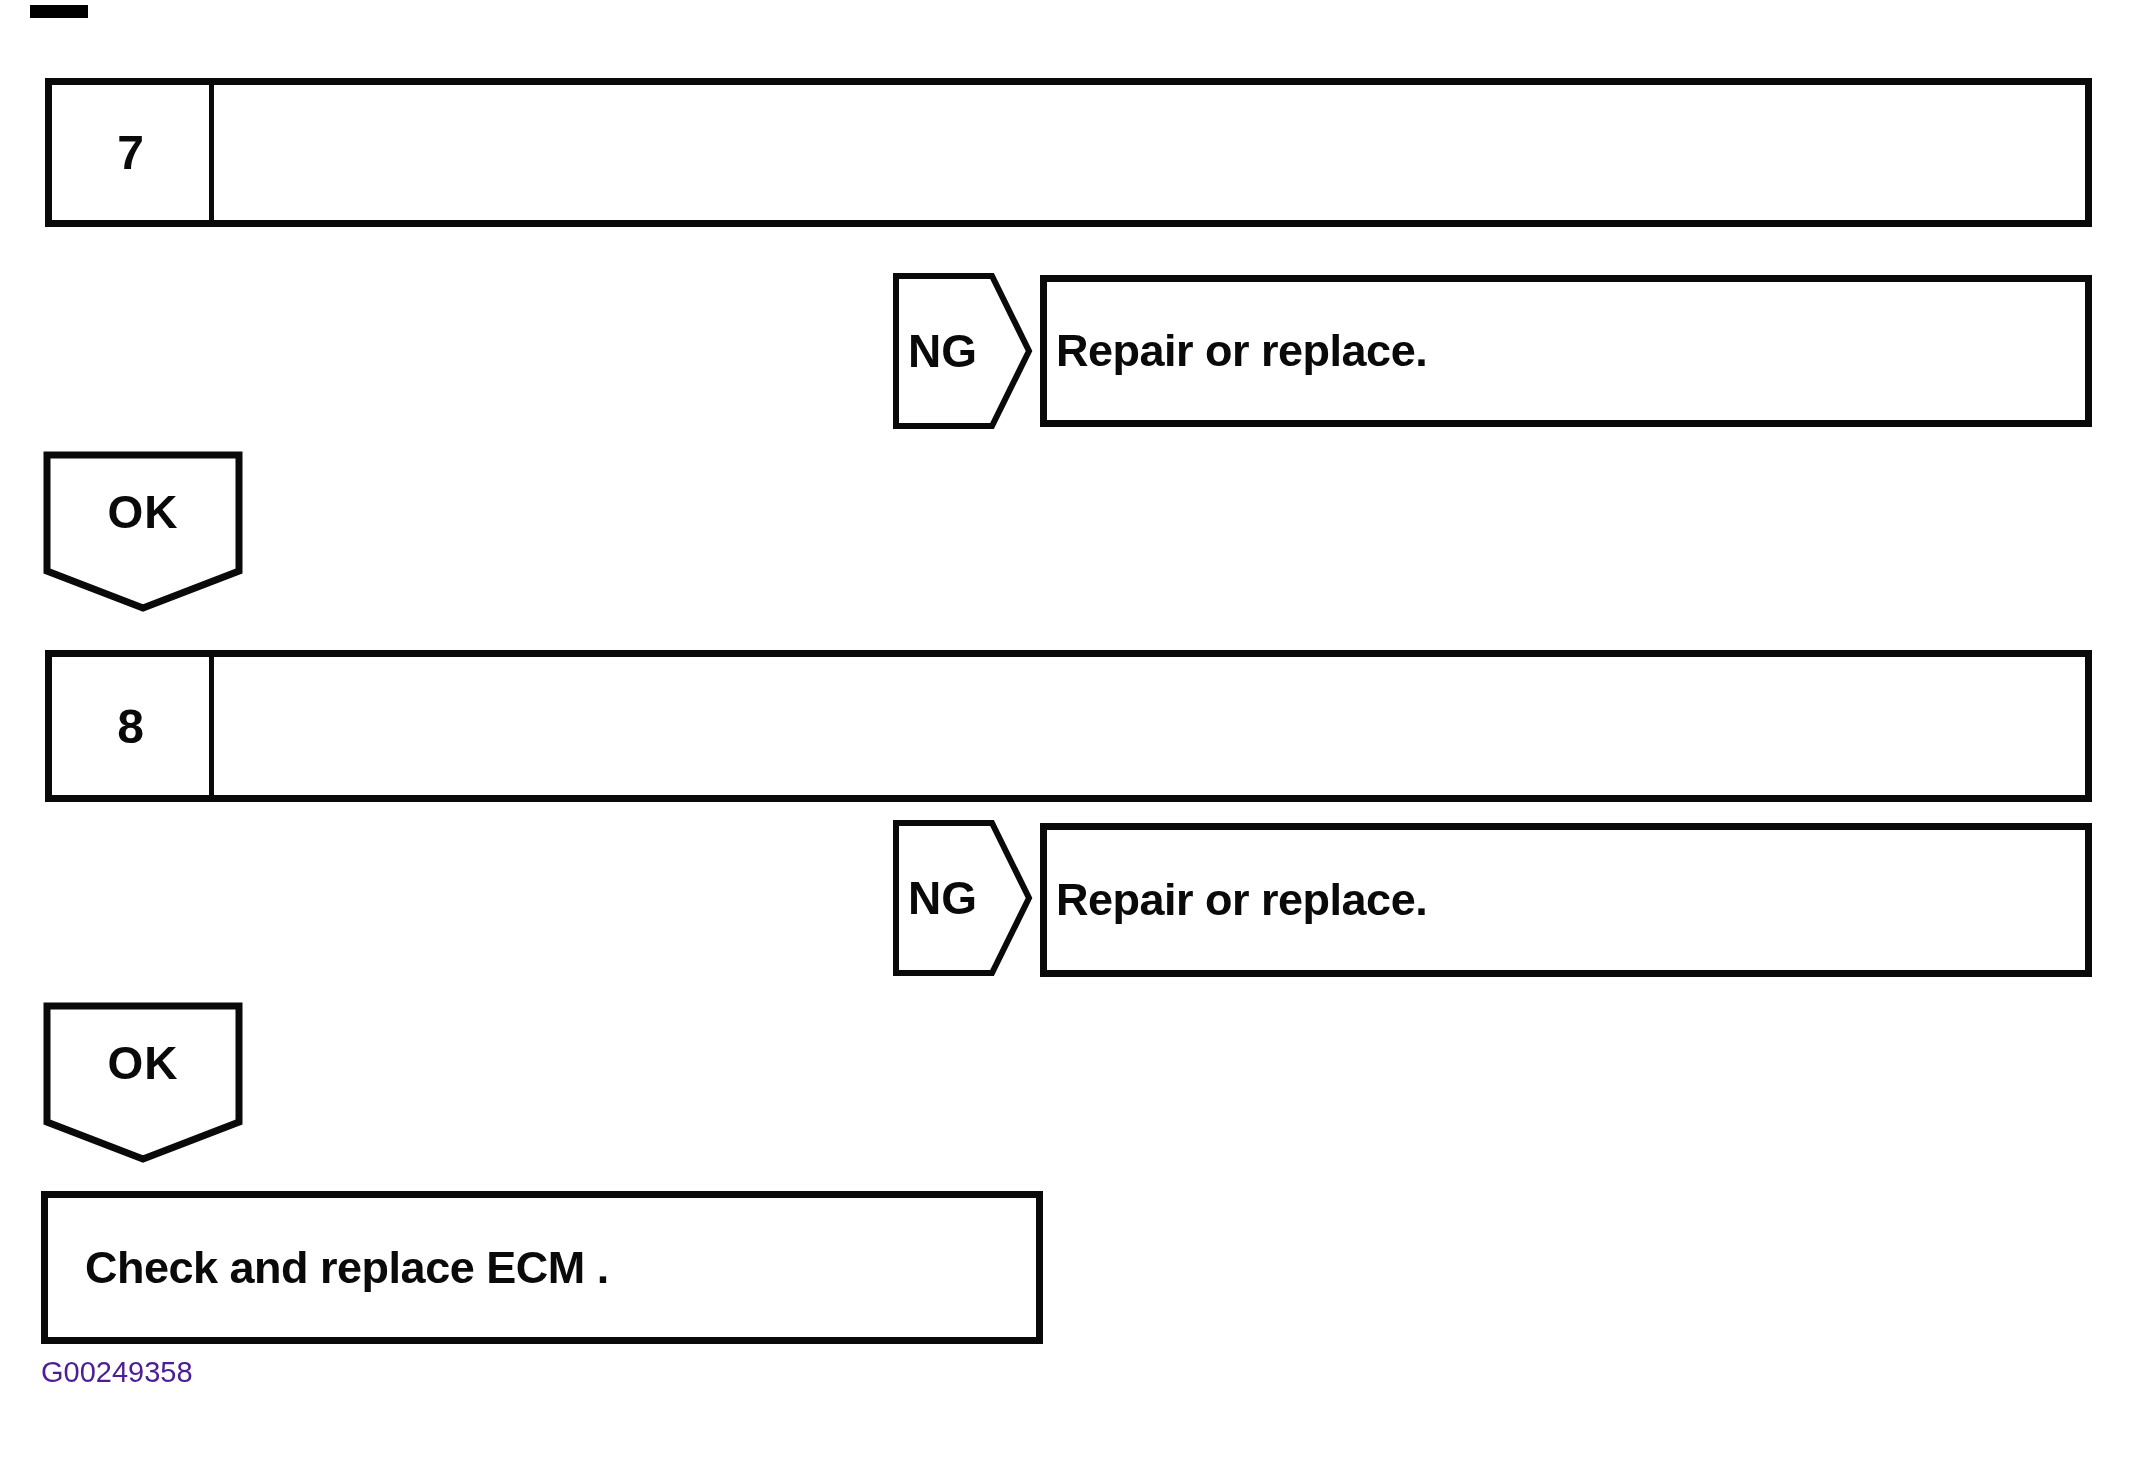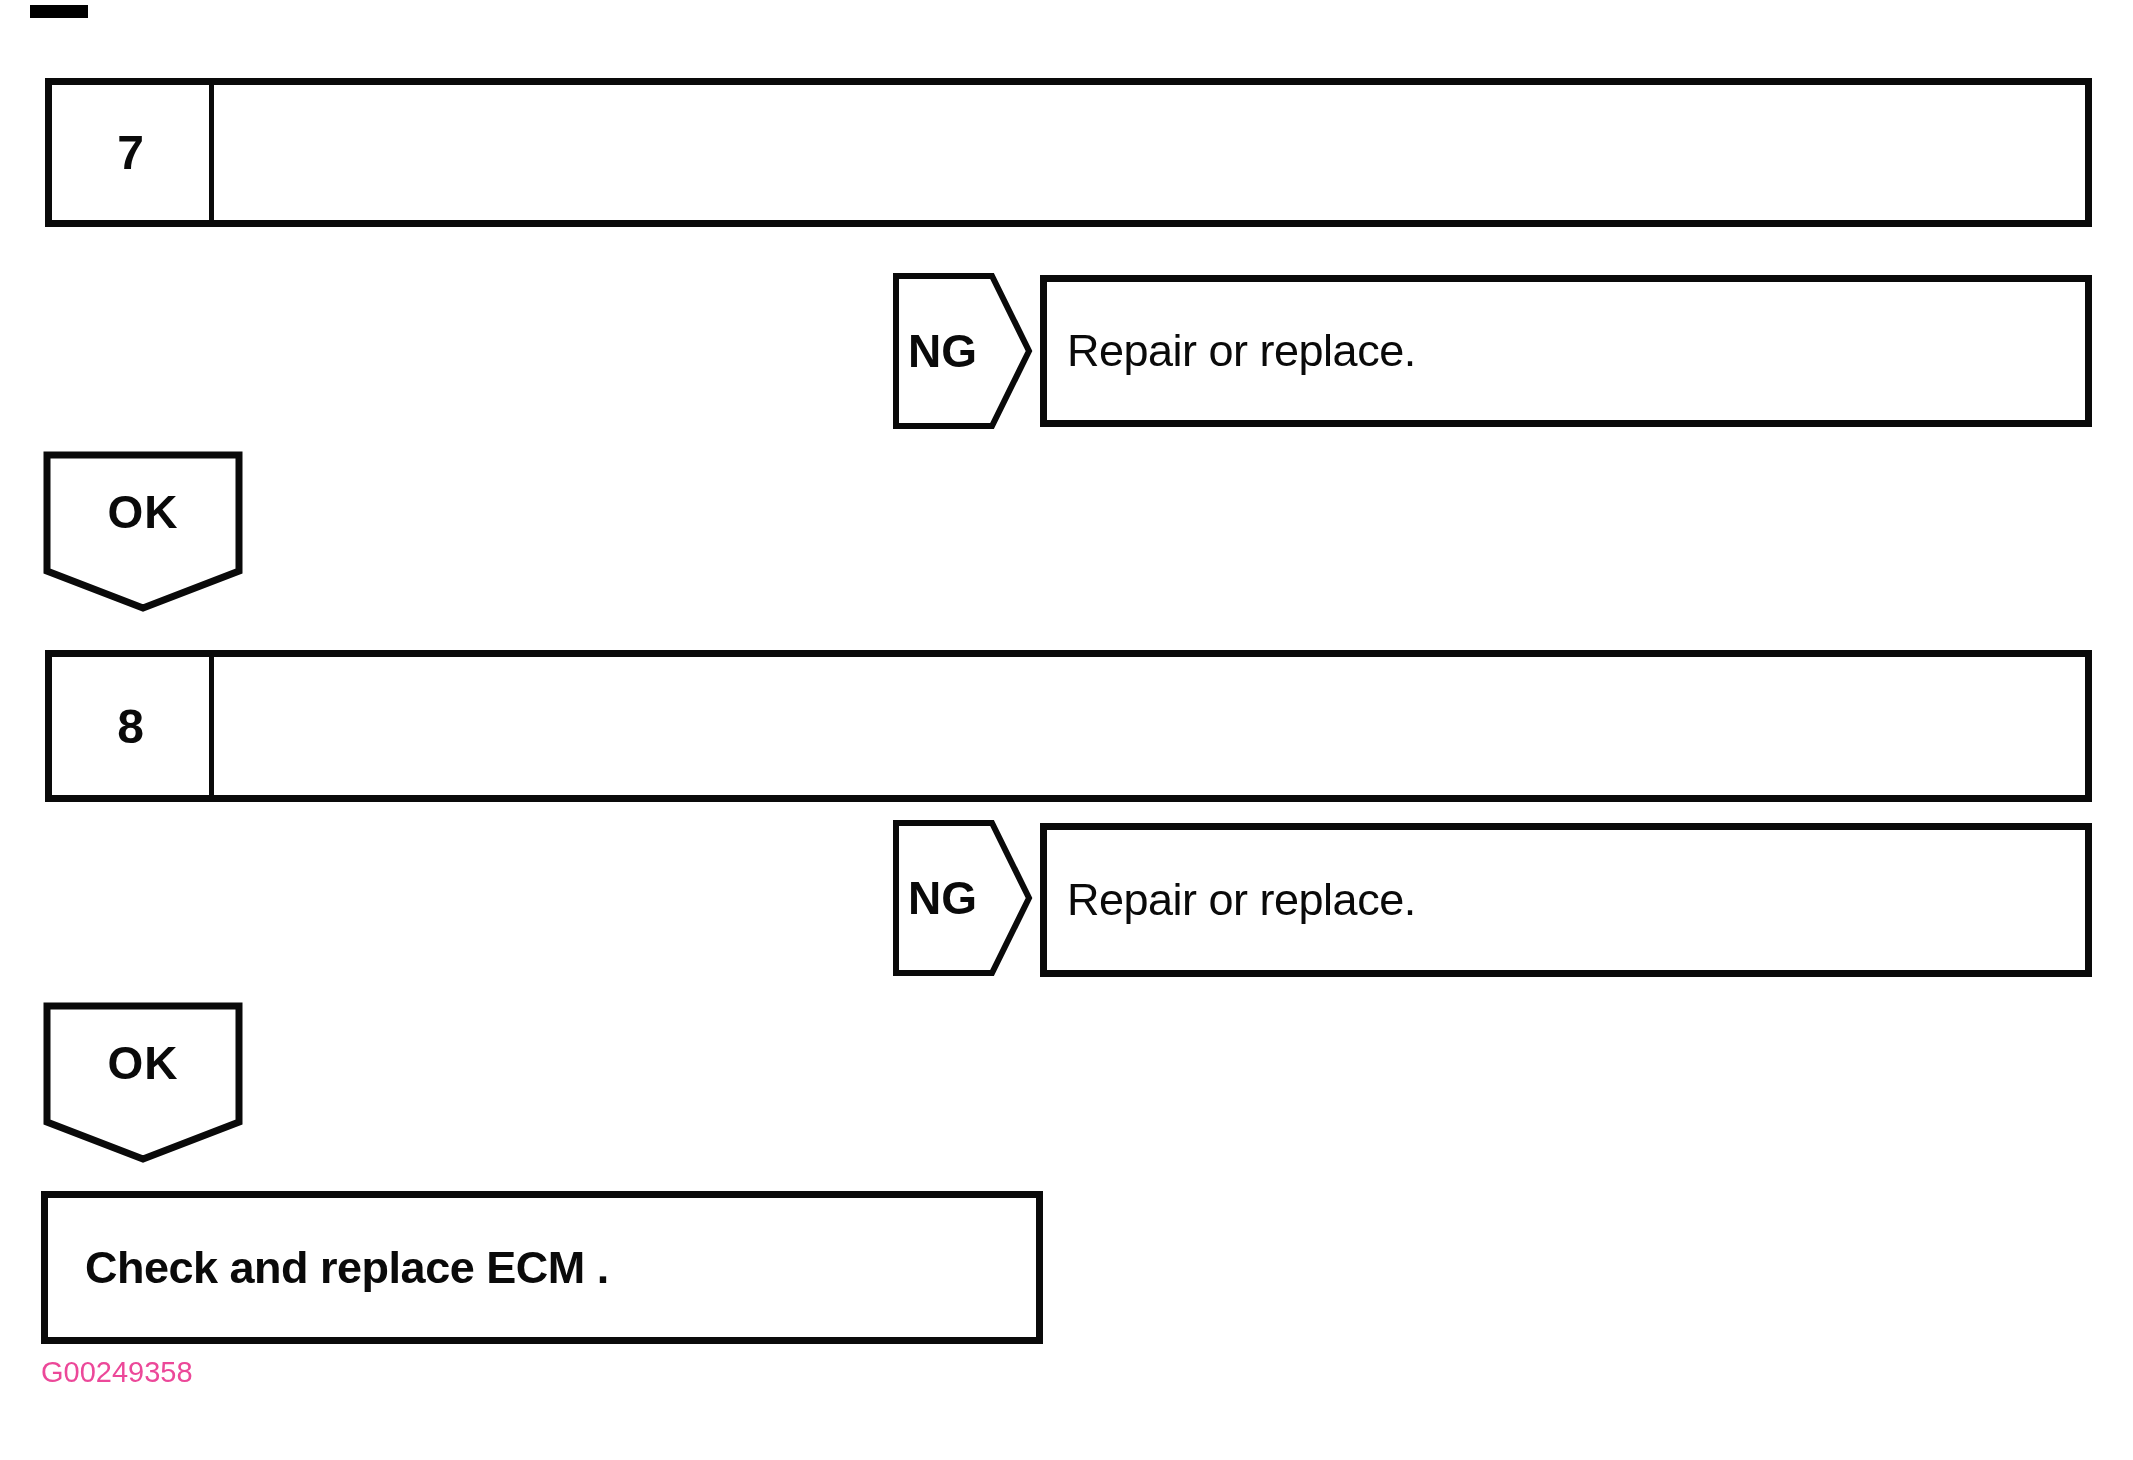--- a/index.html
+++ b/index.html
@@ -31,22 +31,22 @@
   .ng-2{left:893px;top:820px;}
   .pent-svg{position:absolute;left:0;top:0;}
   .ng-pent .pent-label{
     position:absolute;left:0;top:0;width:99px;height:100%;display:flex;
     align-items:center;justify-content:center;font-weight:700;font-size:46px;
   }
 
   
   .action-box{
     position:absolute;left:1040px;width:1052px;border:7px solid #0a0a0a;
-    box-sizing:border-box;display:flex;align-items:center;padding-left:20px;
-    font-weight:400;font-size:45px;letter-spacing:-0.5px;background:#fff;white-space:nowrap;
+    box-sizing:border-box;display:flex;align-items:center;padding-left:9px;
+    font-weight:700;font-size:45px;letter-spacing:-0.5px;background:#fff;white-space:nowrap;
   }
   .action-1{top:275px;height:152px;}
   .action-2{top:823px;height:154px;}
 
   
   .ok-pent{position:absolute;left:43px;width:200px;height:162px;text-align:right;}
   .ok-1{top:451px;}
   .ok-2{top:1002px;}
   .ok-pent .pent-label{
     position:absolute;left:0;top:0;width:100%;height:121px;display:flex;
@@ -54,21 +54,21 @@
   }
 
   
   .terminal-box{
     position:absolute;left:41px;top:1191px;width:1002px;height:153px;
     border:7px solid #0a0a0a;box-sizing:border-box;display:flex;align-items:center;
     padding-left:37px;font-weight:700;font-size:45px;letter-spacing:-0.5px;
     background:#fff;white-space:nowrap;
   }
 
-  .figure-code{position:absolute;left:41px;top:1356px;font-size:29px;font-weight:400;color:#ec4899;}
+  .figure-code{position:absolute;left:41px;top:1356px;font-size:29px;font-weight:400;color:#4c1d95;}
 </style>
 </head>
 <body>
 
 <div class="page">
 
   <div class="scan-bar"></div>
 
   <section class="step-box step-7">
     <div class="step-num">7</div>

